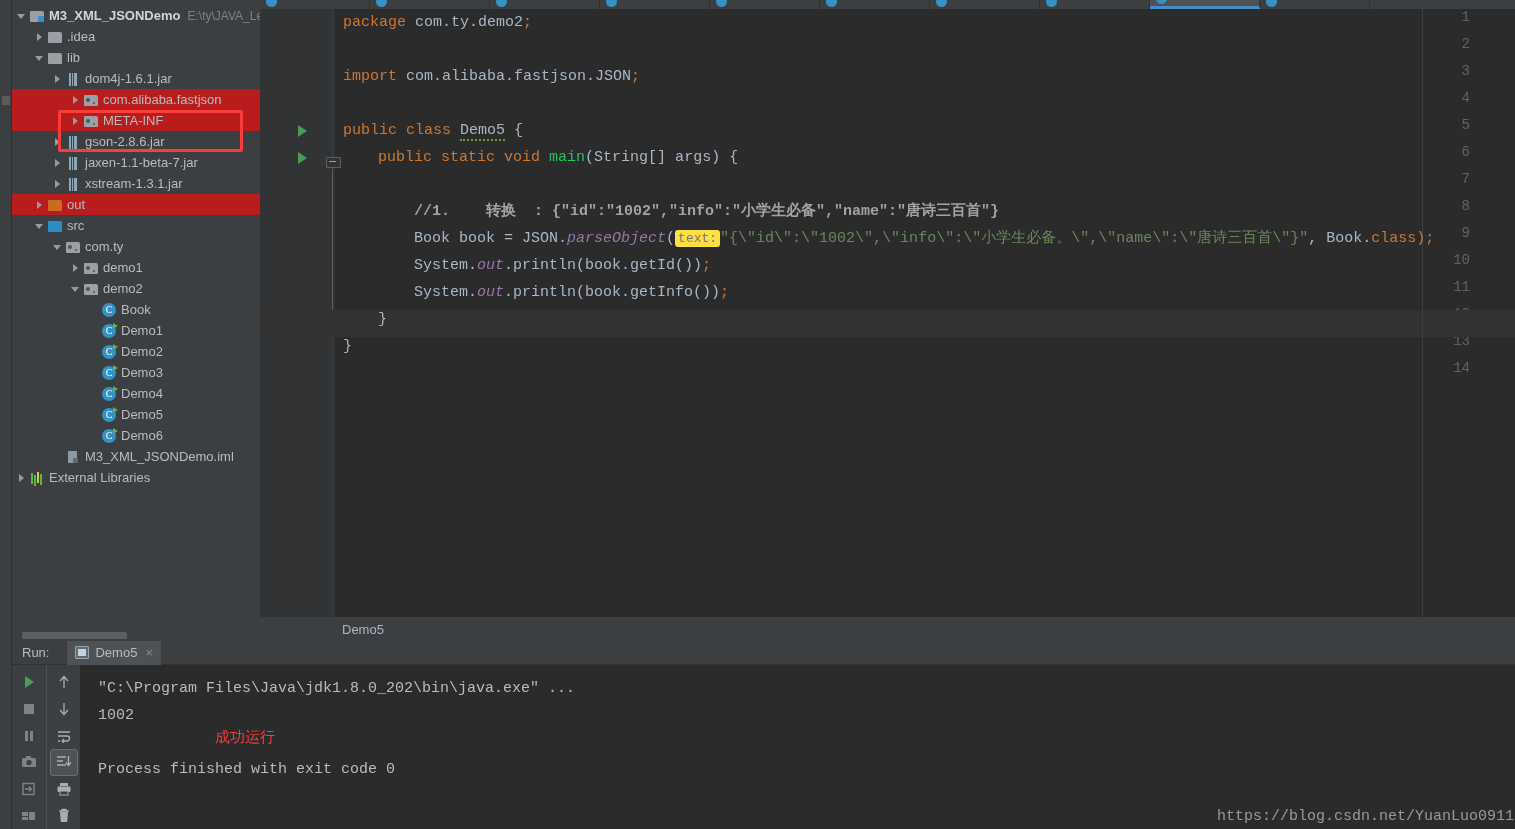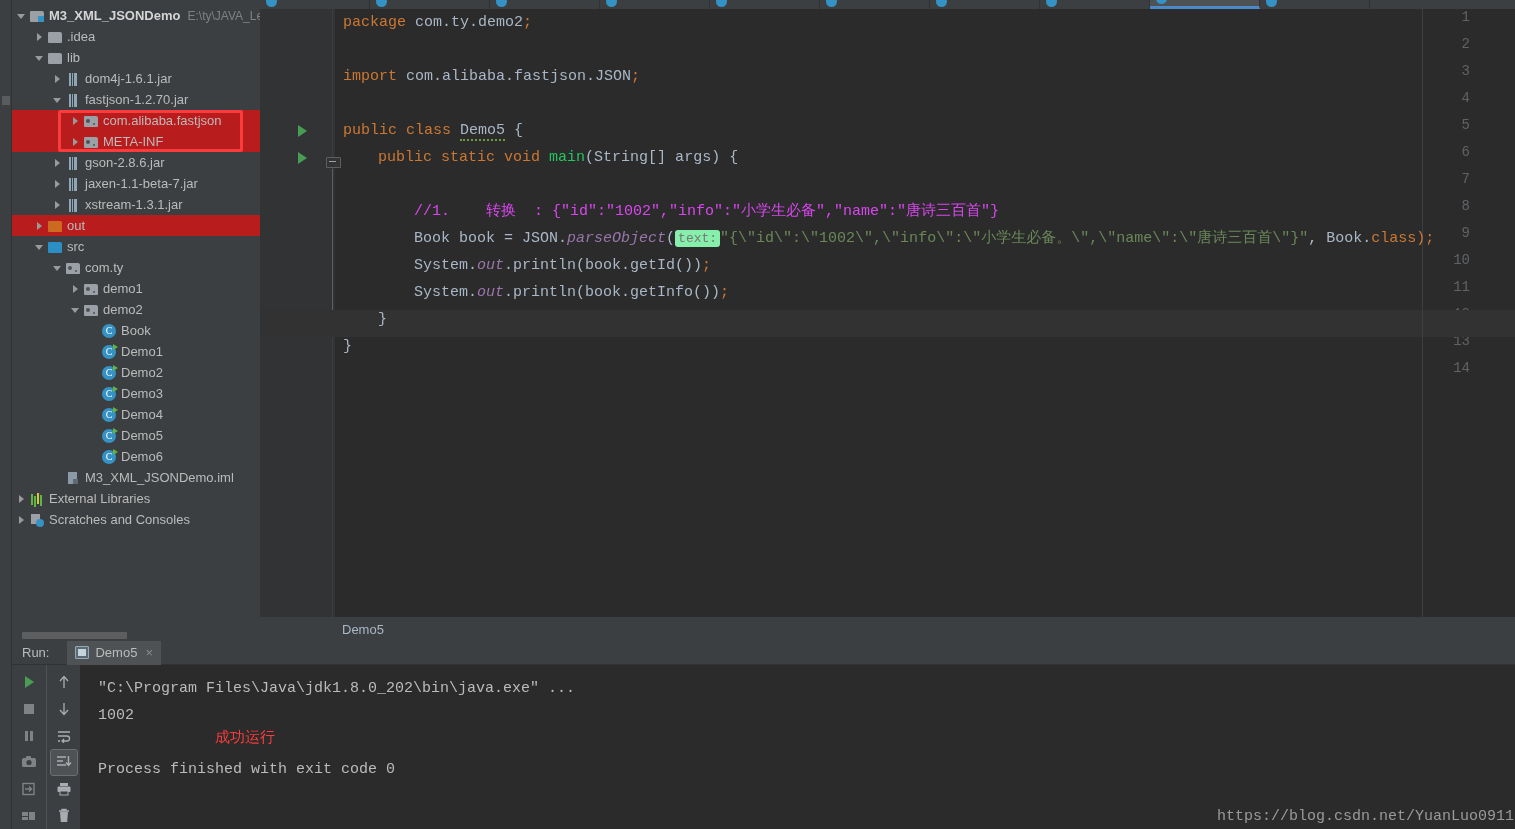--- a/index.html
+++ b/index.html
@@ -146,28 +146,28 @@
 
   .code {
     position: absolute; left: 83px; top: 0; width: 1180px;
     font-family: "Liberation Mono", monospace; font-size: 15px;
     color: #a9b7c6; white-space: pre;
   }
   .cl { position: absolute; left: 0; white-space: pre; height: 27px; line-height: 27px; }
   .hl-line { position:absolute; left:0; width:1255px; height:27px; background:#323232; }
   .kw { color: #cc7832; }
   .str { color: #6a8759; }
-  .cmt { color: #d946ef; }
+  .cmt { color: #a3a3a3; font-weight: bold; }
   .cls { color: #a9b7c6; }
   .mth { color: #22c55e; }
   .fld { color: #9876aa; font-style: italic; }
   .stat { color: #9876aa; font-style: italic; }
   .semi { color: #cc7832; }
   .hint {
-    background: #86efac; color: #787878; border-radius: 3px; padding: 1px 3px;
+    background: #fde047; color: #787878; border-radius: 3px; padding: 1px 3px;
     font-size: 13px;
   }
   .squig { border-bottom: 2px dotted #6e9c3a; }
   .guideline { position:absolute; left:1162px; top:0; width:1px; height:608px; background:#3c3f41; }
 
   
   .breadcrumb {
     position: absolute; left: 260px; top: 617px; width: 1255px; height: 24px;
     background: #3c3f41; display: flex; align-items: center; padding-left: 82px;
     font-size: 13px; color: #a9b7c6;
@@ -248,25 +248,20 @@
           <div class="trow" style="padding-left: 22px;">
             <span class="arrow d"></span>
             <span class="ic ic-folder"></span>
             <span class="tlabel">lib</span>
           </div>
           <div class="trow" style="padding-left: 40px;">
             <span class="arrow r"></span>
             <span class="ic ic-jar"></span>
             <span class="tlabel">dom4j-1.6.1.jar</span>
           </div>
-          <div class="trow" style="padding-left: 40px;">
-            <span class="arrow d"></span>
-            <span class="ic ic-jar"></span>
-            <span class="tlabel">fastjson-1.2.70.jar</span>
-          </div>
           <div class="trow sel-brown" style="padding-left: 58px;">
             <span class="arrow r"></span>
             <span class="ic ic-pkg"></span>
             <span class="tlabel">com.alibaba.fastjson</span>
           </div>
           <div class="trow sel-brown" style="padding-left: 58px;">
             <span class="arrow r"></span>
             <span class="ic ic-pkg"></span>
             <span class="tlabel">META-INF</span>
           </div>
@@ -361,25 +356,20 @@
           </div>
           <div class="trow" style="padding-left: 40px;">
             <span class="arrow"></span>
             <span class="ic ic-iml"></span>
             <span class="tlabel">M3_XML_JSONDemo.iml</span>
           </div>
           <div class="trow" style="padding-left: 4px;">
             <span class="arrow r"></span>
             <span class="ic ic-libs"></span>
             <span class="tlabel">External Libraries</span>
-          </div>
-          <div class="trow" style="padding-left: 4px;">
-            <span class="arrow r"></span>
-            <span class="ic ic-scr"></span>
-            <span class="tlabel">Scratches and Consoles</span>
           </div>
         </div>
     </div>
 
     <div class="redbox" style="left:46px; top:110px; width:185px; height:42px;"></div>
   </div>
 
   <div class="hscroll-track">
     <div class="hscroll-thumb"></div>
   </div>

